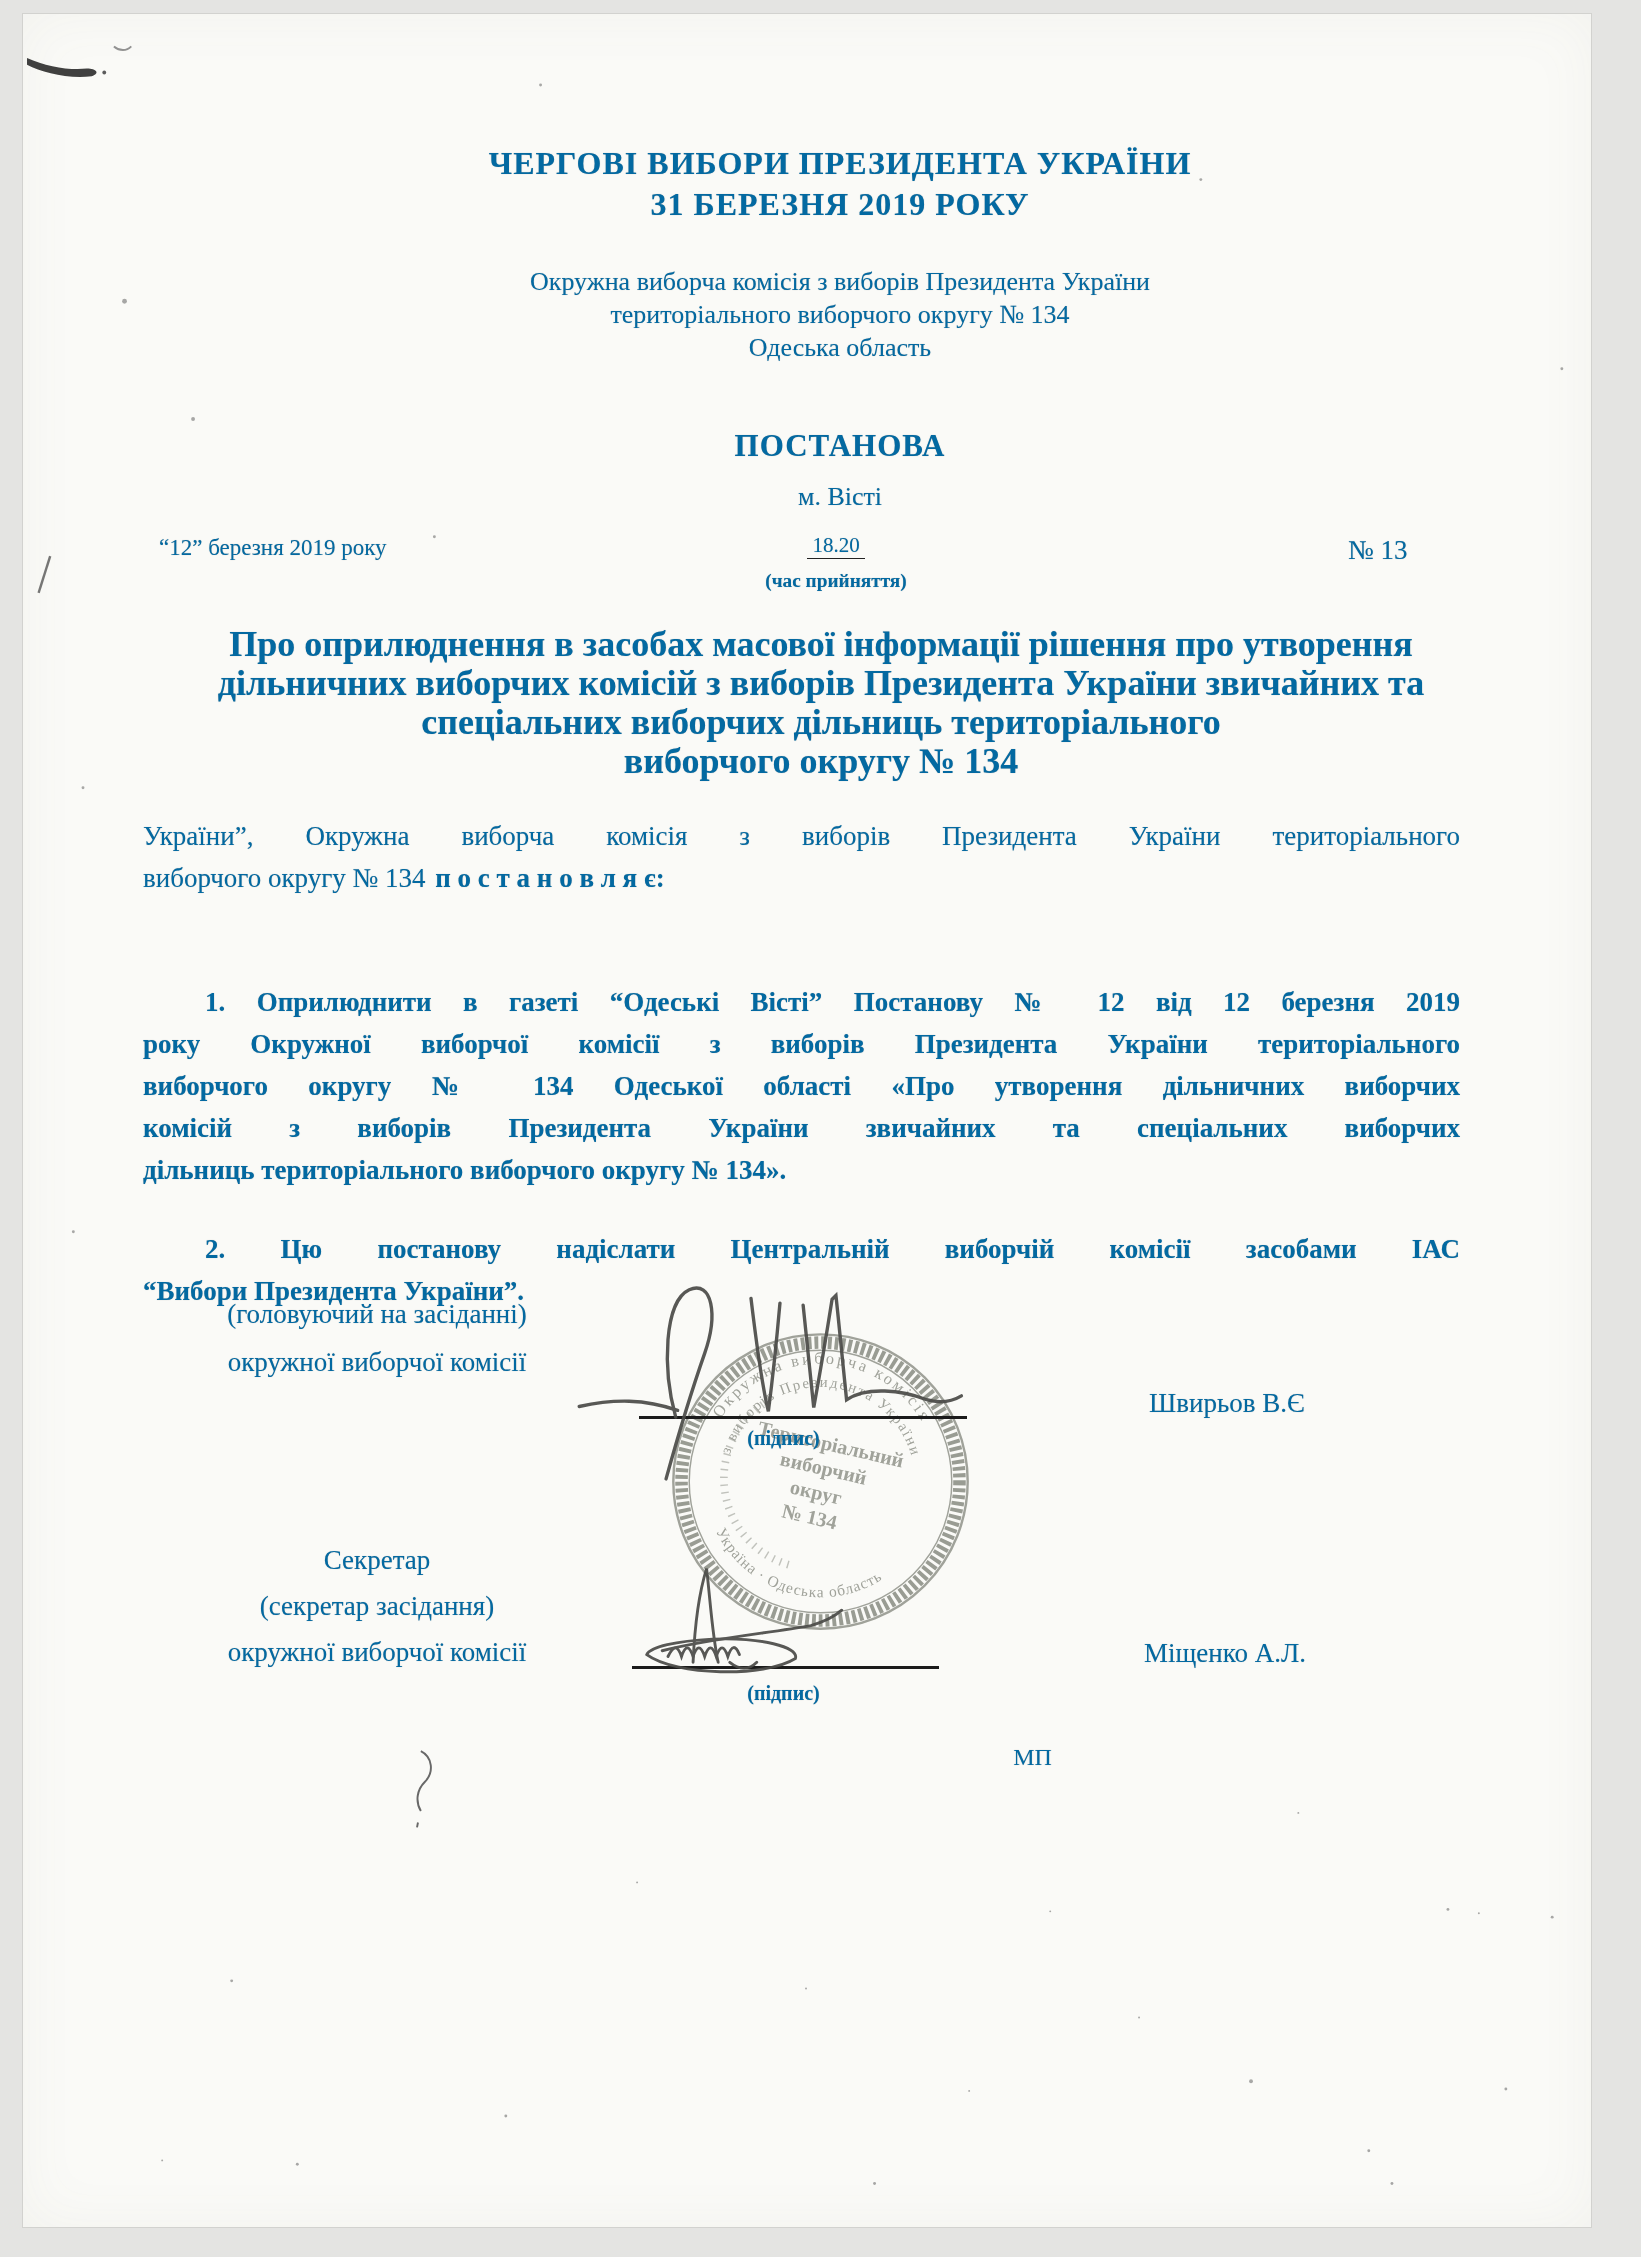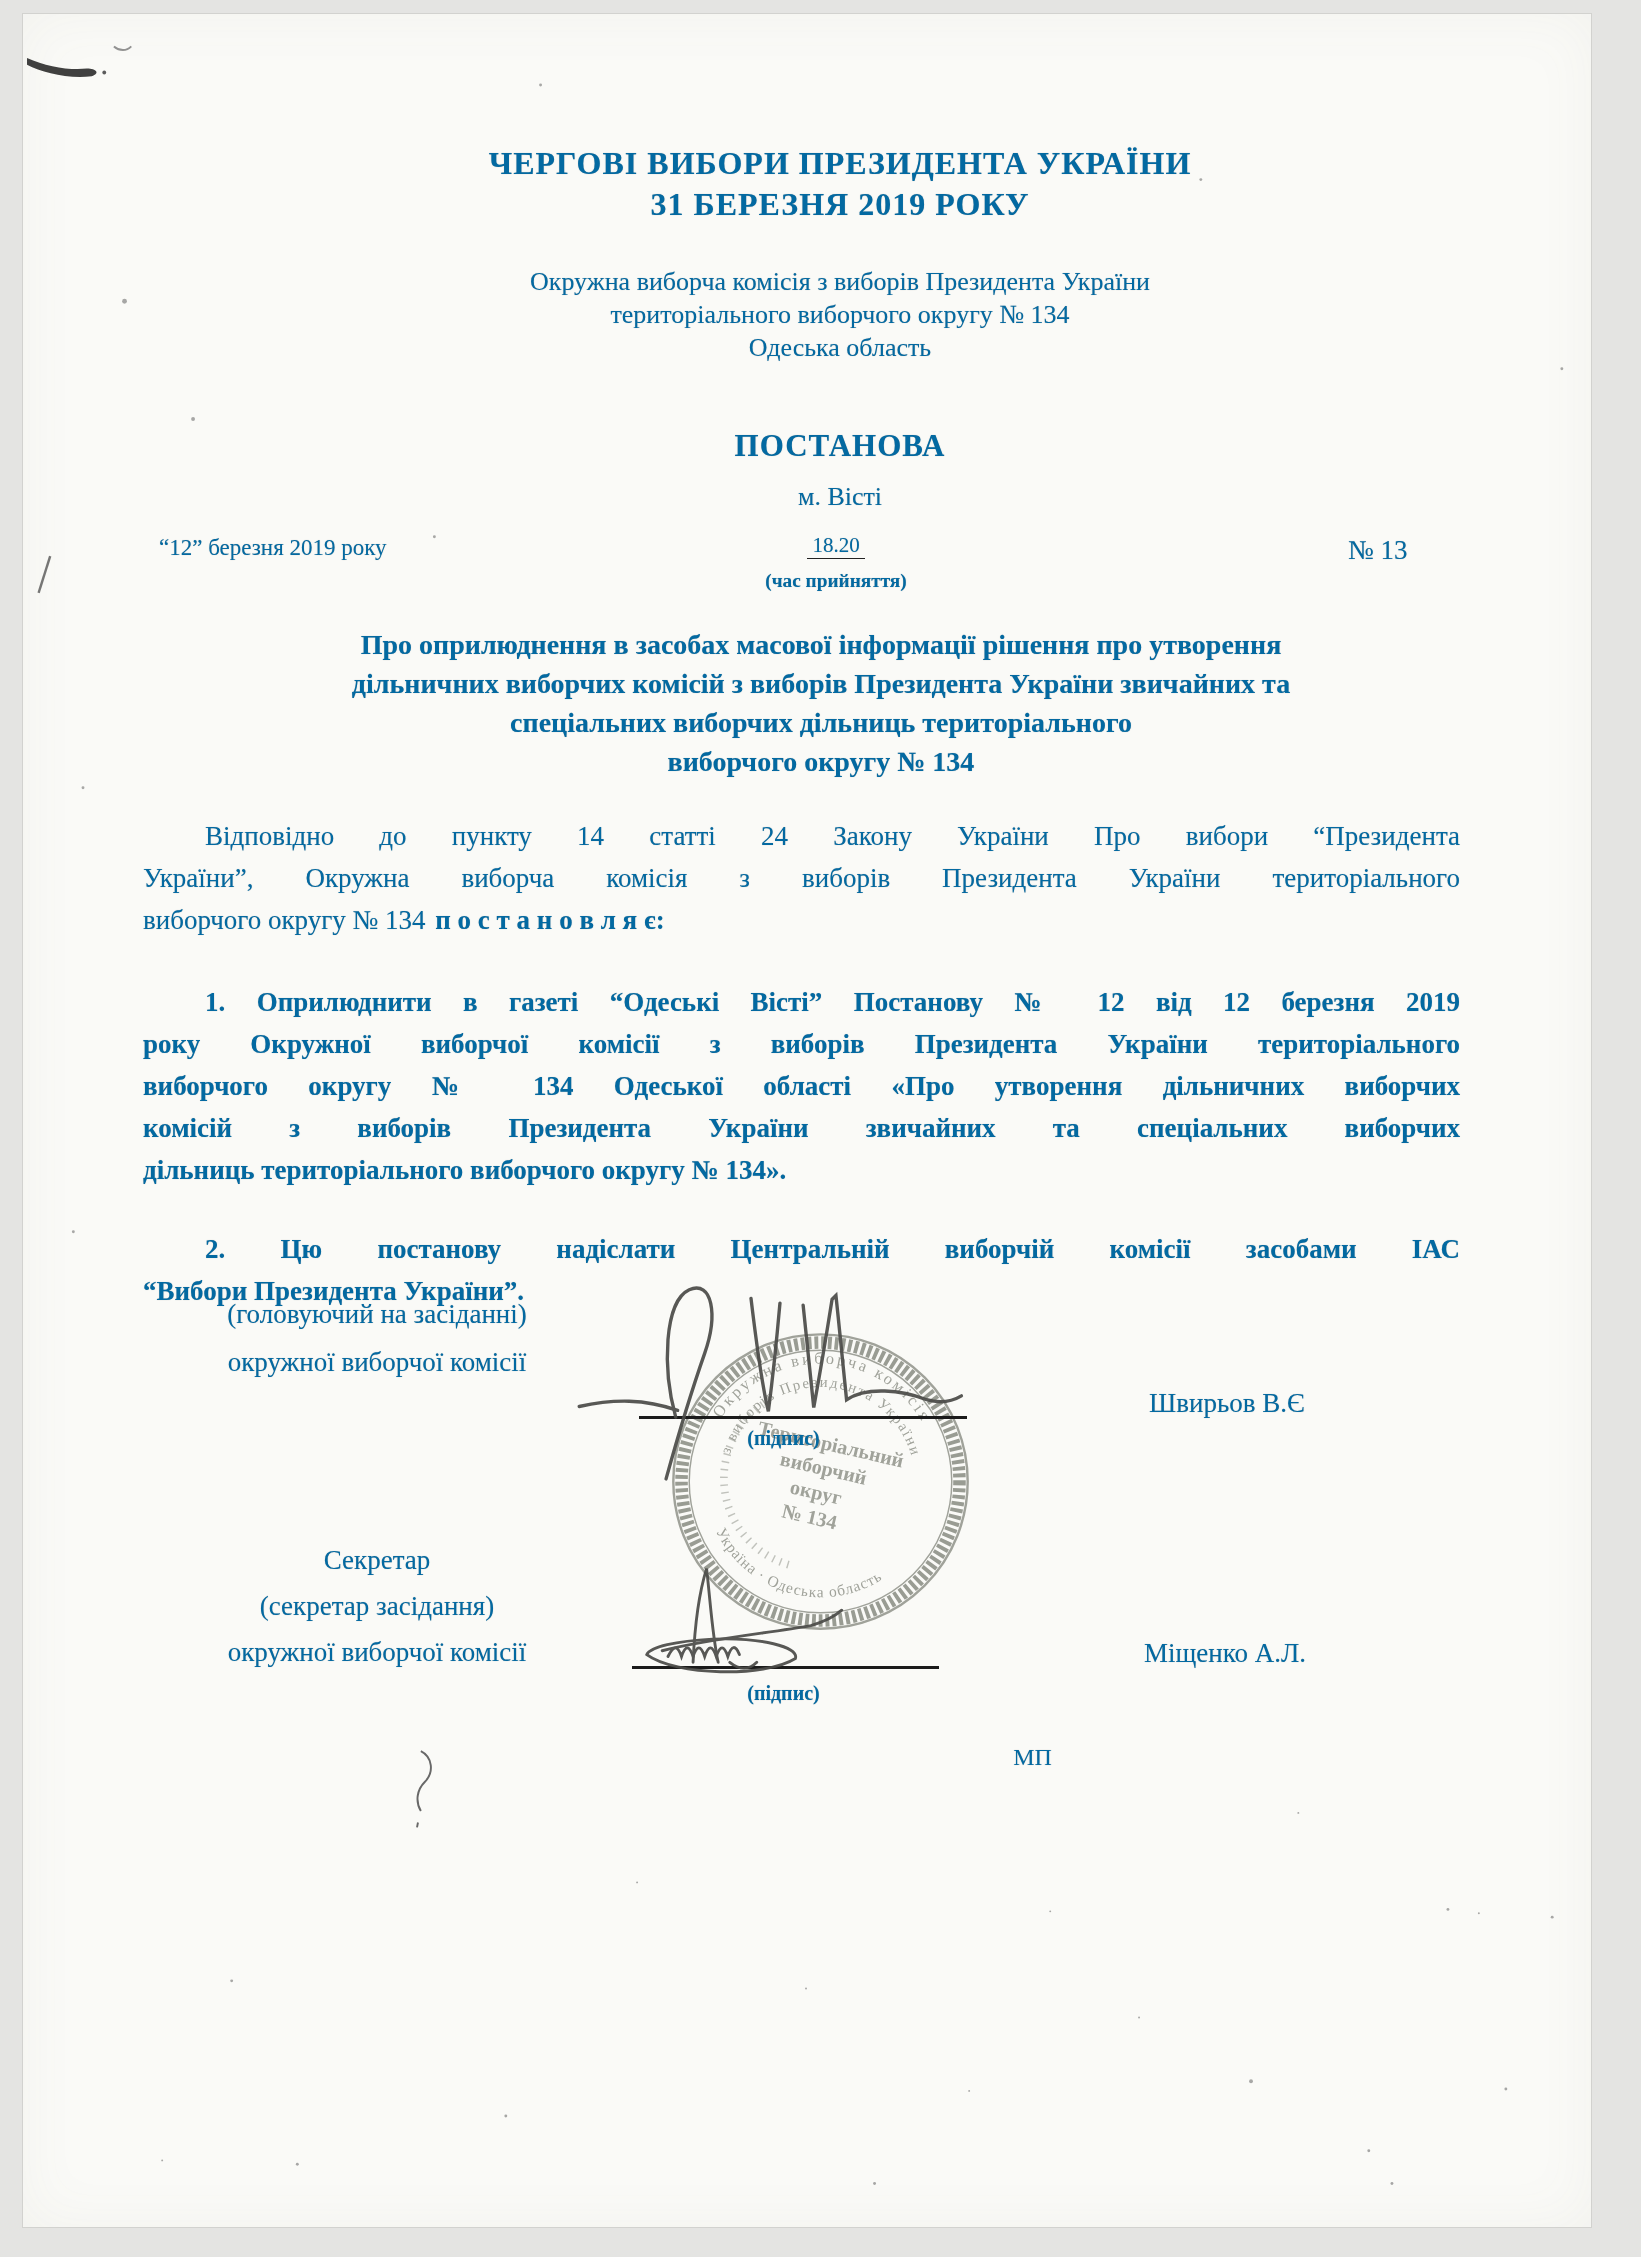--- a/index.html
+++ b/index.html
@@ -22,21 +22,21 @@
   .title{left:164px;top:143px;width:1352px;font-size:32px;font-weight:700;line-height:41px;letter-spacing:1px;}
   .commission{left:164px;top:265px;width:1352px;font-size:26px;line-height:33px;}
   .dockind{left:164px;top:428px;width:1352px;font-size:31px;font-weight:700;letter-spacing:1px;}
   .doccity{left:164px;top:482px;width:1352px;font-size:26px;}
   .daterow-date{left:159px;top:535px;font-size:23px;}
   .daterow-time{left:691px;top:533px;width:290px;font-size:21px;}
   .daterow-time .u{border-bottom:1.9px solid #222;padding:0 5.8px 1px 5.8px;}
   .daterow-caption{left:691px;top:570px;width:290px;font-size:19.3px;font-weight:700;}
   .daterow-number{left:1348px;top:535px;font-size:27px;}
   
-  .subject{left:145px;top:625px;width:1352px;font-size:28px;font-weight:700;line-height:39px;}
+  .subject{left:145px;top:625px;width:1352px;font-size:36px;font-weight:700;line-height:39px;}
   
   .para{left:143px;width:1317px;font-size:27px;}
   .preamble{top:815px;line-height:42px;}
   .item1{top:981px;line-height:42px;font-weight:700;}
   .item2{top:1228px;line-height:42px;font-weight:700;}
   .jline{text-align:justify;text-align-last:justify;}
   .pline{text-align:left;}
   .ind{text-indent:62px;}
   .resolves{font-weight:700;margin-left:9.7px;}
   
@@ -84,21 +84,20 @@
   <div class="abs daterow-number soft">№ 13</div>
 
   <div class="abs ctr subject soft">
     <div>Про оприлюднення в засобах масової інформації рішення про утворення</div>
     <div>дільничних виборчих комісій з виборів Президента України звичайних та</div>
     <div>спеціальних виборчих дільниць територіального</div>
     <div>виборчого округу № 134</div>
   </div>
 
   <div class="abs para preamble soft">
-    <div class="jline ind">Відповідно до пункту 14 статті 24 Закону України Про вибори “Президента</div>
     <div class="jline">України”, Окружна виборча комісія з виборів Президента України територіального</div>
     <div class="pline">
       <span>виборчого округу № 134</span><span class="resolves">п о с т а н о в л я є:</span>
     </div>
   </div>
 
   <div class="abs para item1 soft">
     <div class="jline ind">1. Оприлюднити в газеті “Одеські Вісті” Постанову № 12 від 12 березня 2019</div>
     <div class="jline">року Окружної виборчої комісії з виборів Президента України територіального</div>
     <div class="jline">виборчого округу № 134 Одеської області «Про утворення дільничних виборчих</div>

